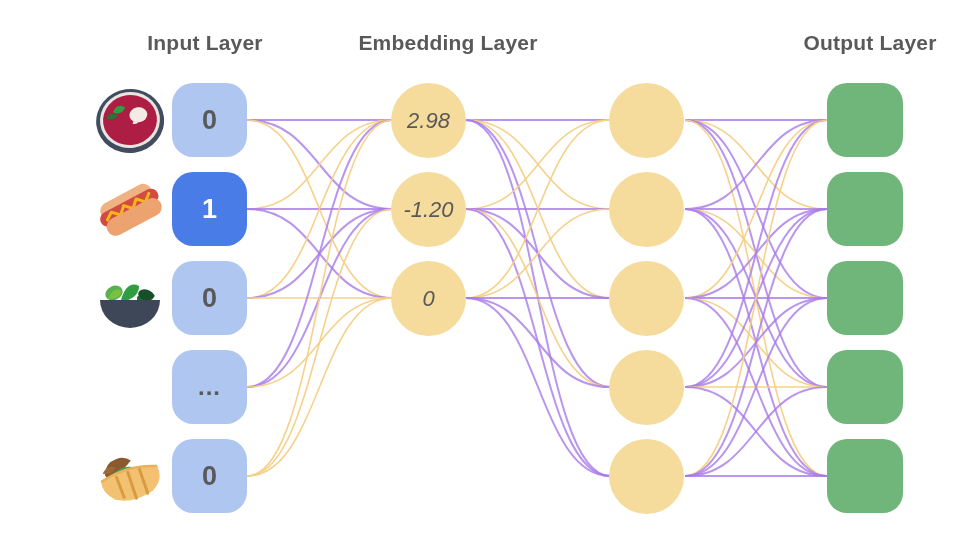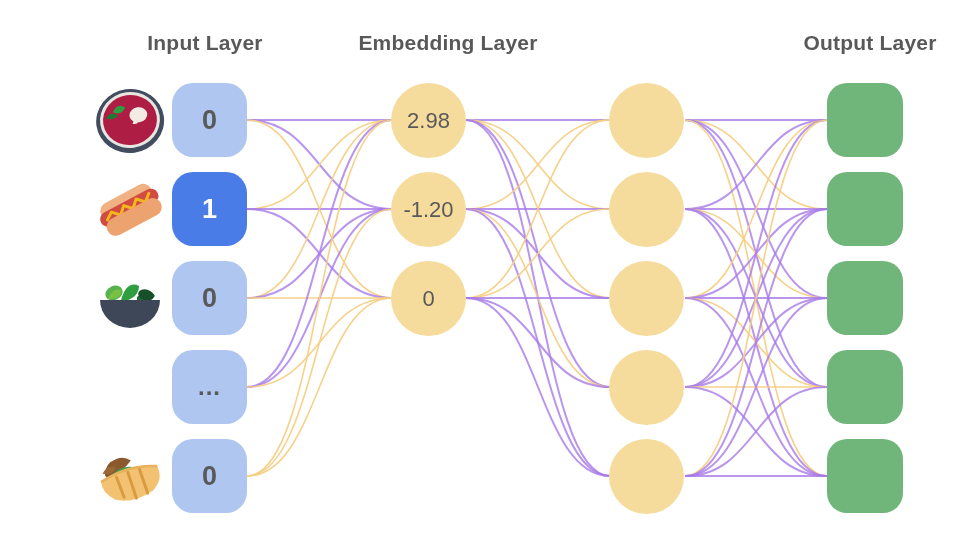--- a/index.html
+++ b/index.html
@@ -20,21 +20,21 @@
     background:var(--input-box,#aec6f0);
     display:flex;align-items:center;justify-content:center;
     font-weight:bold;font-size:27px;color:var(--value-text,#595959);
   }
   .inbox.active{background:var(--input-box-active,#4a7ce8);color:#ffffff;}
   .inbox.dots{font-size:24px;letter-spacing:1px;}
   .circle{
     position:absolute;width:75px;height:75px;border-radius:50%;z-index:2;
     background:var(--node-yellow,#f5dc9c);
     display:flex;align-items:center;justify-content:center;
-    font-size:22px;color:var(--value-text,#595959);
+    font-size:22px;color:var(--value-text,#595959);font-style:italic;
   }
   .emb{left:376px;}
   .hid{left:594px;}
   .outbox{
     position:absolute;left:812px;width:76px;height:74px;border-radius:20px;z-index:2;
     background:var(--output-green,#70b57a);
   }
   .r1{top:83px;} .r2{top:172px;} .r3{top:261px;} .r4{top:350px;} .r5{top:439px;}
 </style>
 </head>

